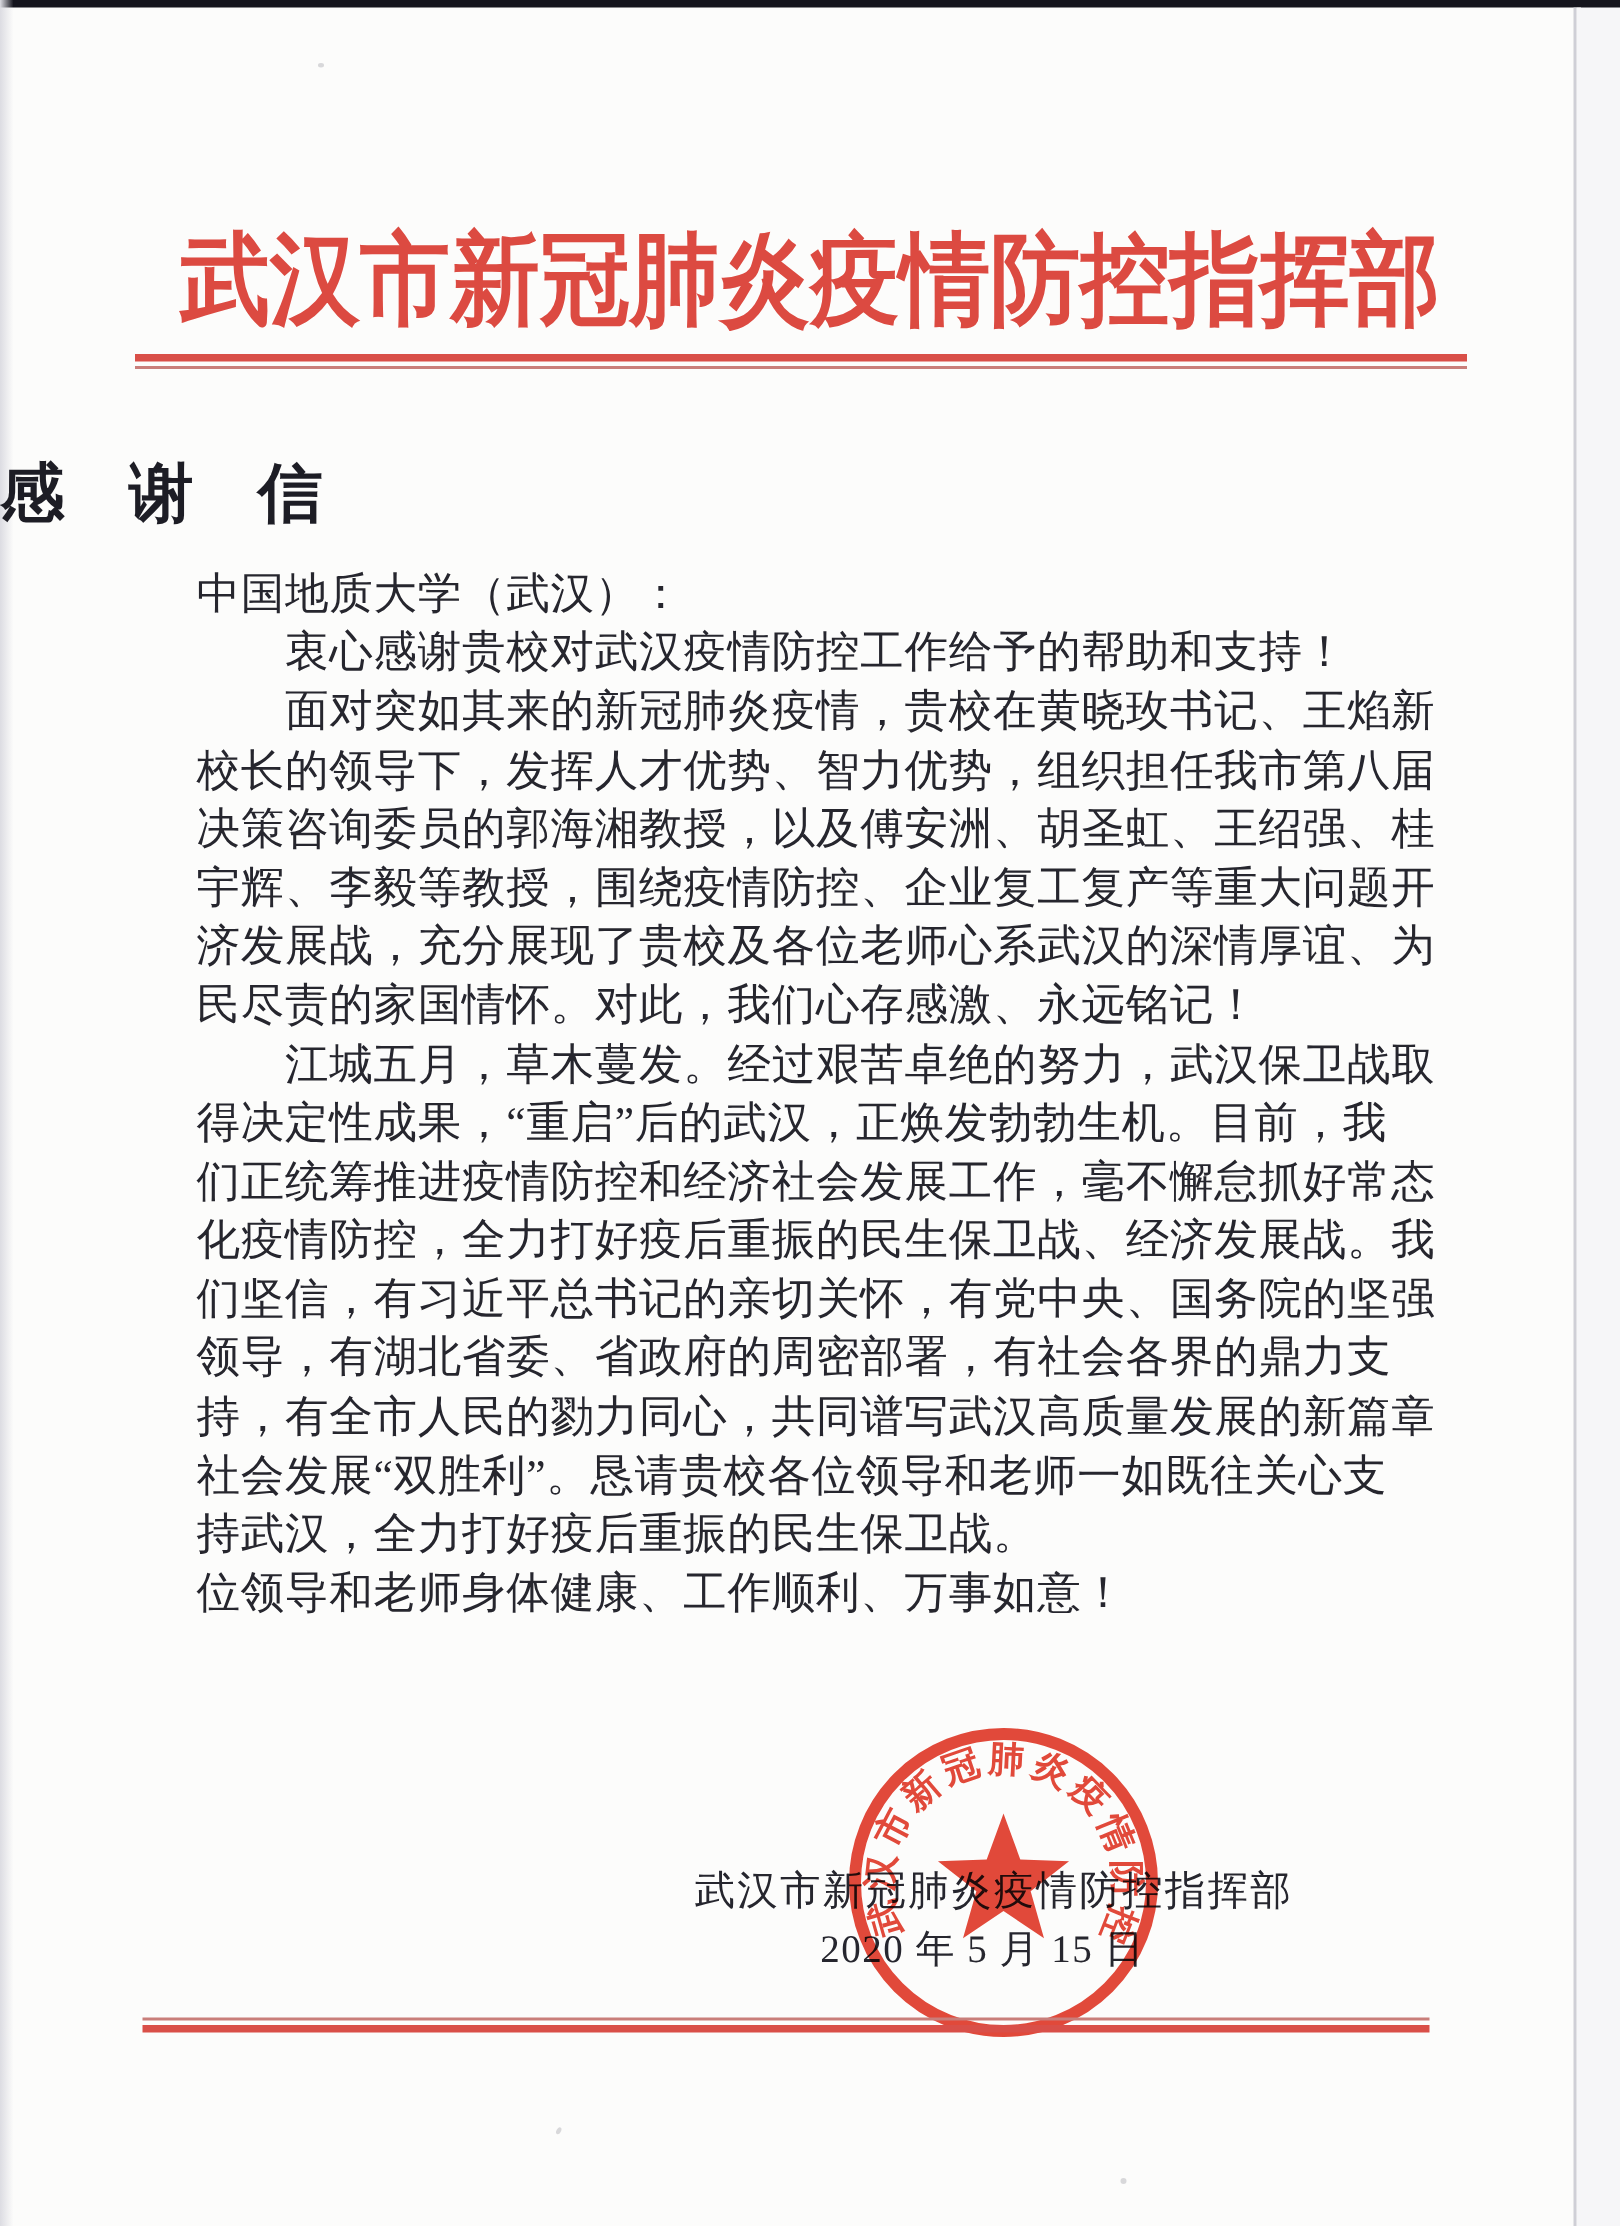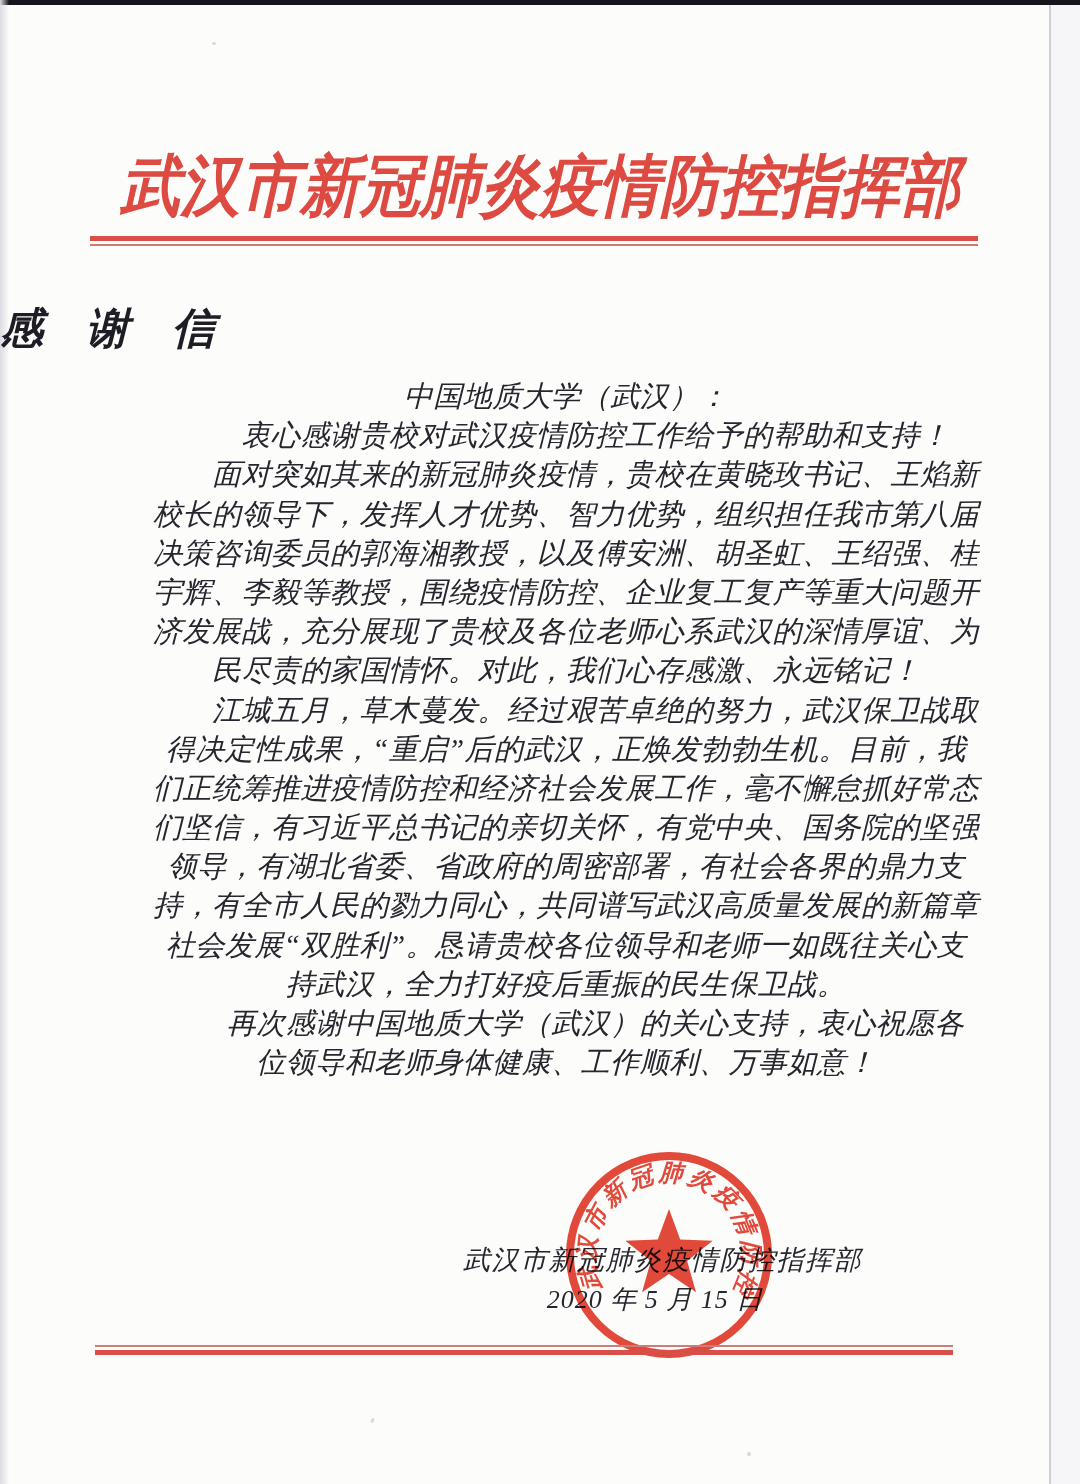--- a/index.html
+++ b/index.html
@@ -2,21 +2,20 @@
 <html><head>
 <meta charset="utf-8">
 <style>
   html,body{margin:0;padding:0;background:#e9e9ec;}
   .page{
     position:relative;
     width:1080px;height:1484px;
     background:#fcfcfb;
     overflow:hidden;
     font-family:"Liberation Serif","DejaVu Serif",serif;
-    font-style:italic;
   }
   
   .scan-top-edge{position:absolute;left:0;top:0;width:1080px;height:5px;background:#15151d;}
   .scan-top-corner{position:absolute;right:0;top:0;width:26px;height:10px;background:#15151d;}
   .scan-left-edge{position:absolute;left:0;top:0;width:9px;height:1484px;
     background:linear-gradient(90deg,#dcdce2,rgba(220,220,226,0));}
   .scan-right-line{position:absolute;left:1049px;top:5px;width:2px;height:1479px;background:#cfcfd6;}
   .scan-right-area{position:absolute;left:1051px;top:5px;width:29px;height:1479px;background:#f6f6f8;}
   .speck{position:absolute;border-radius:50%;background:#b9b9c0;opacity:.55;}
   .speck.s1{left:212px;top:42px;width:4px;height:3px;}
@@ -49,21 +48,21 @@
     font-size:43px;font-weight:bold;color:#1d1d25;
     white-space:nowrap;
   }
 
   
   .letter-body{
     position:absolute;left:131px;top:377px;width:870px;
     font-size:29px;line-height:39.2px;color:#26262e;
     letter-spacing:0.5px;white-space:nowrap;
   }
-  .letter-line{height:39.2px;text-align:center;}
+  .letter-line{height:39.2px;}
   .letter-line.indent{padding-left:59px;}
 
   
   .signature-org{
     position:absolute;left:463px;top:1242px;
     font-size:27px;color:#26262e;letter-spacing:1.5px;white-space:nowrap;
   }
   .signature-date{
     position:absolute;left:460px;top:1282px;width:390px;
     text-align:center;font-size:26px;color:#26262e;letter-spacing:1px;white-space:nowrap;
@@ -104,26 +103,26 @@
     <div class="letter-line indent">衷心感谢贵校对武汉疫情防控工作给予的帮助和支持！</div>
     <div class="letter-line indent">面对突如其来的新冠肺炎疫情，贵校在黄晓玫书记、王焰新</div>
     <div class="letter-line">校长的领导下，发挥人才优势、智力优势，组织担任我市第八届</div>
     <div class="letter-line">决策咨询委员的郭海湘教授，以及傅安洲、胡圣虹、王绍强、桂</div>
     <div class="letter-line">宇辉、李毅等教授，围绕疫情防控、企业复工复产等重大问题开</div>
     <div class="letter-line">济发展战，充分展现了贵校及各位老师心系武汉的深情厚谊、为</div>
     <div class="letter-line">民尽责的家国情怀。对此，我们心存感激、永远铭记！</div>
     <div class="letter-line indent">江城五月，草木蔓发。经过艰苦卓绝的努力，武汉保卫战取</div>
     <div class="letter-line">得决定性成果，“重启”后的武汉，正焕发勃勃生机。目前，我</div>
     <div class="letter-line">们正统筹推进疫情防控和经济社会发展工作，毫不懈怠抓好常态</div>
+    <div class="letter-line">化疫情防控，全力打好疫后重振的民生保卫战、经济发展战。我</div>
     <div class="letter-line">们坚信，有习近平总书记的亲切关怀，有党中央、国务院的坚强</div>
     <div class="letter-line">领导，有湖北省委、省政府的周密部署，有社会各界的鼎力支</div>
     <div class="letter-line">持，有全市人民的勠力同心，共同谱写武汉高质量发展的新篇章</div>
     <div class="letter-line">社会发展“双胜利”。恳请贵校各位领导和老师一如既往关心支</div>
     <div class="letter-line">持武汉，全力打好疫后重振的民生保卫战。</div>
-    <div class="letter-line indent">再次感谢中国地质大学（武汉）的关心支持，衷心祝愿各</div>
     <div class="letter-line">位领导和老师身体健康、工作顺利、万事如意！</div>
   </div>
 
   <div class="signature-org">武汉市新冠肺炎疫情防控指挥部</div>
   <div class="signature-date">2020 年 5 月 15 日</div>
 
   <svg class="seal" viewBox="0 0 216 216">
     <circle cx="108" cy="108" r="99" fill="none" stroke-width="8" stroke="#e23a2a"></circle>
     <polygon points="108,62 119.2,92.6 151.7,93.8 126.1,113.9 135,145.2 108,127 81,145.2 89.9,113.9 64.3,93.8 96.8,92.6" fill="#e23a2a"></polygon>
     <path id="sealArc" d="M 42.7,142.7 A 74,74 0 1 1 173.3,142.7" fill="none"></path>

